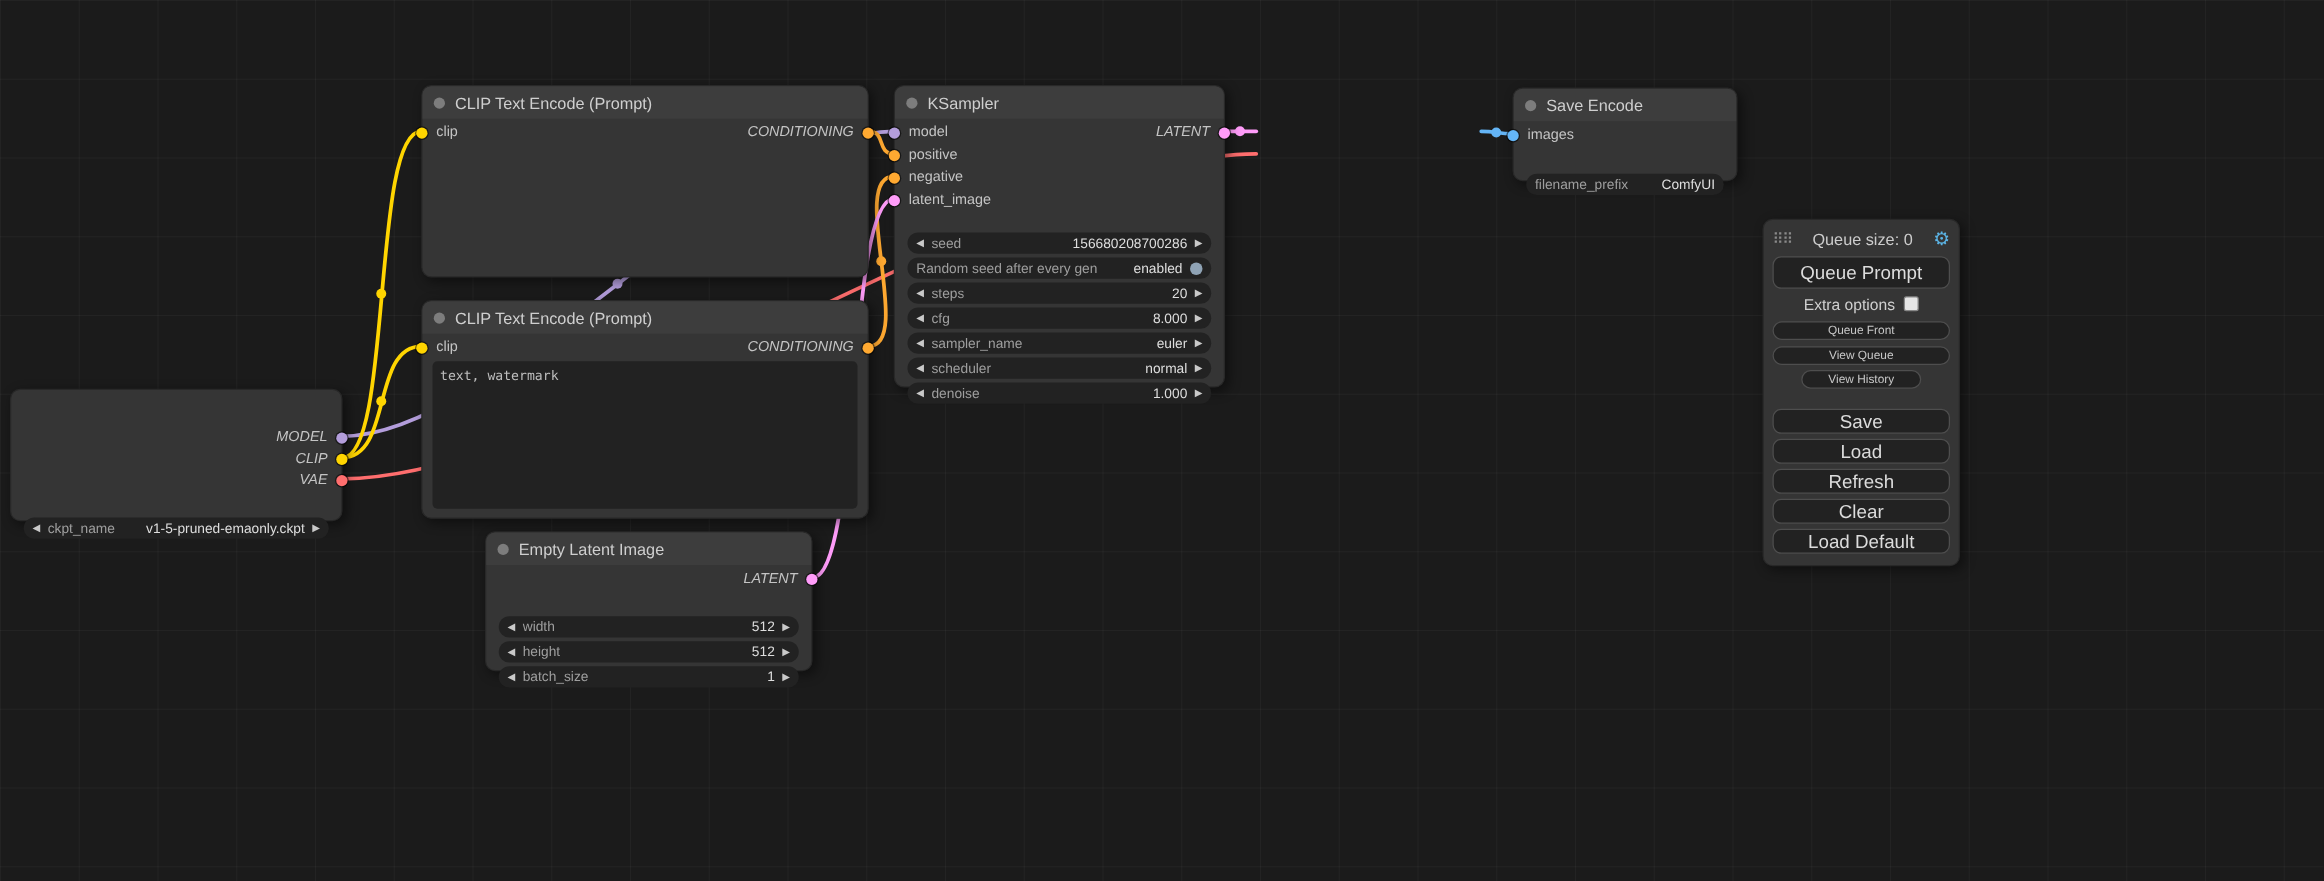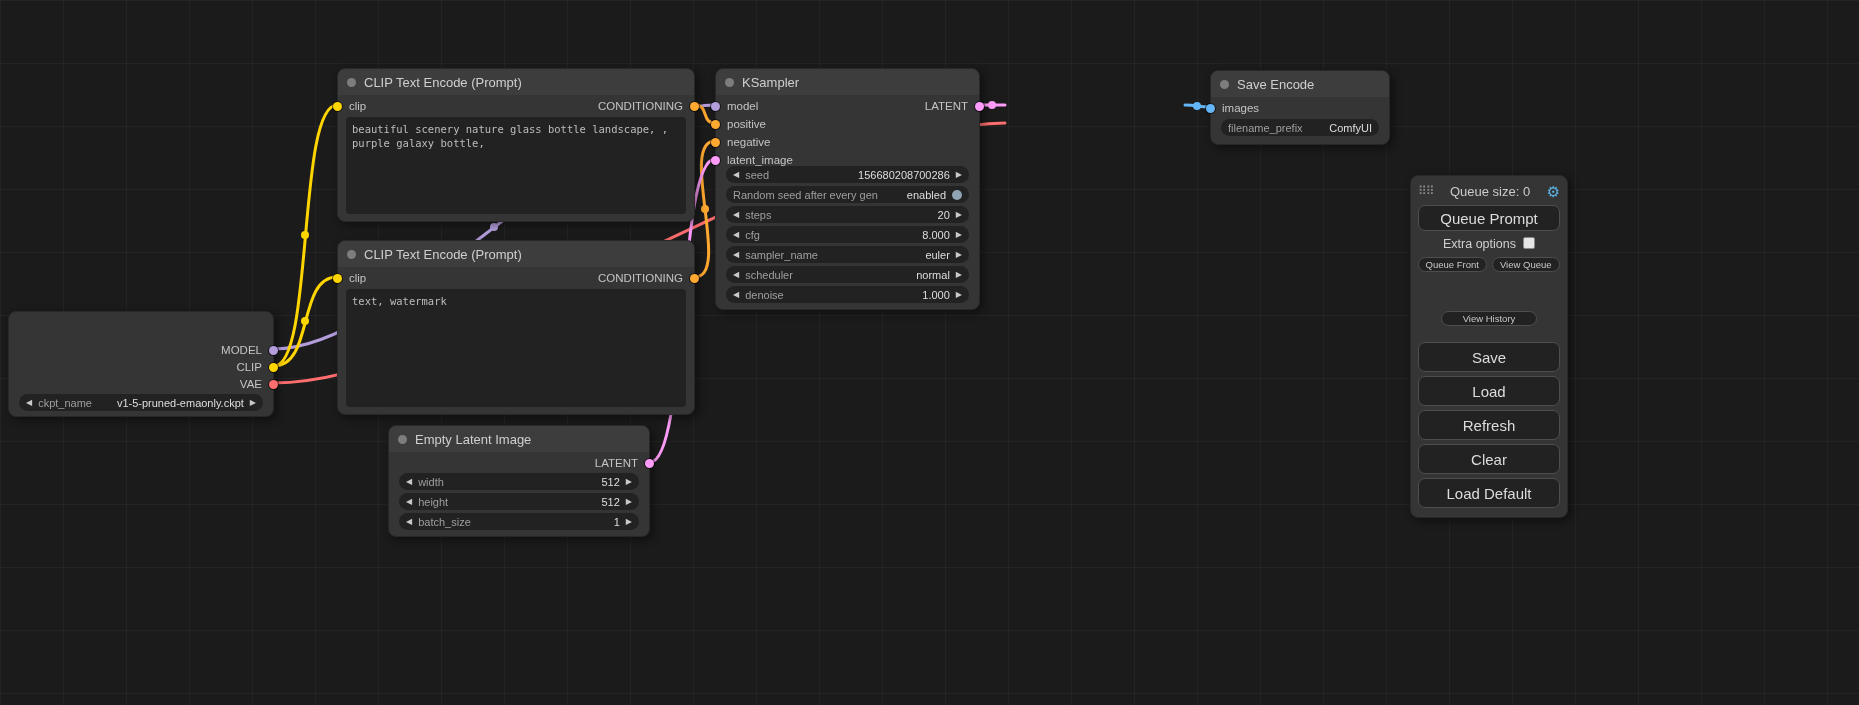--- a/index.html
+++ b/index.html
@@ -37,30 +37,30 @@
   }
   .collapse-dot{
     width:9px;height:9px;border-radius:50%;
     background:#7d7d7d;flex:none;
   }
   .port{
     position:absolute;height:14px;display:flex;align-items:center;gap:7px;
     font-size:11.5px;color:#c4c4c4;white-space:nowrap;
   }
   .port.in{left:-5px;}
-  .port.out{right:-5px;flex-direction:row-reverse;}
+  .port.out{right:-5px;flex-direction:row-reverse;font-style:italic;}
   .pdot{
     width:9px;height:9px;border-radius:50%;flex:none;
     box-shadow:0 0 0 1px rgba(0,0,0,0.55);
   }
   .widget{
     position:absolute;left:10px;right:10px;height:17px;
     background:#222;border-radius:9px;
     display:flex;align-items:center;gap:6px;
-    padding:0 7px;font-size:11px;color:#aaa;white-space:nowrap;
+    padding:0 7px;font-size:11px;color:#aaa;white-space:nowrap;margin-top:20px;
   }
   .widget .arrow{color:#c9c9c9;font-size:8px;line-height:1;}
   .widget .wlabel{color:#9f9f9f;overflow:hidden;text-overflow:ellipsis;}
   .widget .wvalue{margin-left:auto;color:#dedede;}
   .toggle-dot{width:10px;height:10px;border-radius:50%;background:var(--c-toggle);flex:none;}
   .prompt-box{
     position:absolute;left:8px;right:8px;top:48px;bottom:7px;
     background:#222;border-radius:4px;padding:5px 6px;
     font-family:"DejaVu Sans Mono",monospace;font-size:10.5px;line-height:1.35;
     color:#bdbdbd;white-space:pre-wrap;overflow:hidden;
@@ -75,29 +75,29 @@
   }
   .qp-header{display:flex;align-items:center;height:20px;}
   .drag-dots{color:#8a8a8a;font-size:12px;letter-spacing:-1px;cursor:grab;}
   .qp-title{flex:1;text-align:center;font-size:13px;color:#cccccc;}
   .gear{color:var(--c-gear);font-size:15px;line-height:1;cursor:pointer;}
   .btn{
     display:block;width:100%;background:#222;border:1px solid #4e4e4e;border-radius:7px;
     color:#dcdcdc;font-family:"Liberation Sans",sans-serif;text-align:center;cursor:pointer;
   }
   .btn.big{height:26px;font-size:15px;}
-  .btn.std{height:30px;font-size:15px;}
+  .btn.std{height:20px;font-size:15px;}
   .extra-row{display:flex;align-items:flex-start;justify-content:center;gap:7px;height:16px;margin-top:2px;}
   .extra-label{font-size:12.5px;color:#d0d0d0;}
   .checkbox{width:12px;height:12px;background:#e6e6e6;border-radius:2px;border:1px solid #888;cursor:pointer;}
-  .mini-row{display:flex;gap:5px;}
+  .mini-row{display:flex;gap:5px;flex-direction:column;}
   .btn.mini{height:15px;font-size:9.5px;border-radius:9px;color:#c8c8c8;padding:0 4px;line-height:13px;}
   .btn.mini.half{flex:1;}
   .view-history-wrap{display:flex;justify-content:center;}
-  .btn.mini.vh{width:96px;margin-top:35px;}
+  .btn.mini.vh{width:96px;}
   .spacer8{height:8px;}
 </style>
 </head>
 <body>
 
 <div id="canvas">
 
   <svg class="wires" width="1859" height="705" viewBox="0 0 1859 705">
     <path d="M 274 349 C 399 349, 590 105, 715 105" style="stroke:var(--c-model)"></path>
     <path d="M 274 366 C 314 366, 297 105, 337 105" style="stroke:var(--c-clip)"></path>
@@ -144,21 +144,20 @@
       <span>CLIP Text Encode (Prompt)</span>
     </div>
     <div class="port in" style="top:30px">
       <span class="pdot" style="background:var(--c-clip)"></span>
       <span>clip</span>
     </div>
     <div class="port out" style="top:30px">
       <span class="pdot" style="background:var(--c-conditioning)"></span>
       <span>CONDITIONING</span>
     </div>
-    <div class="prompt-box">beautiful scenery nature glass bottle landscape, , purple galaxy bottle,</div>
   </div>
 
   <div class="node" style="left:337px;top:240px;width:358px;height:175px;">
     <div class="node-title">
       <span class="collapse-dot"></span>
       <span>CLIP Text Encode (Prompt)</span>
     </div>
     <div class="port in" style="top:30px">
       <span class="pdot" style="background:var(--c-clip)"></span>
       <span>clip</span>

